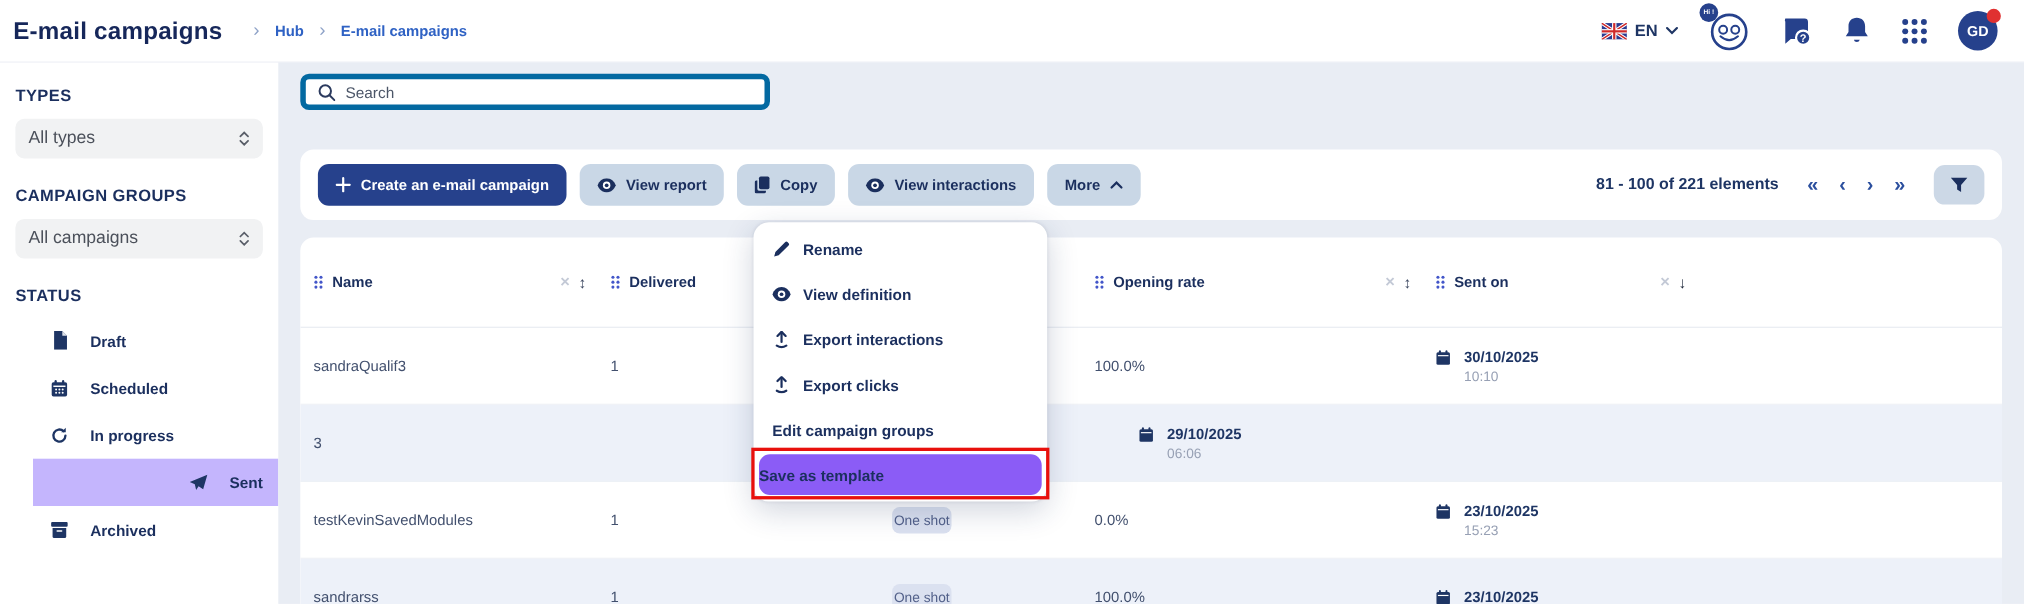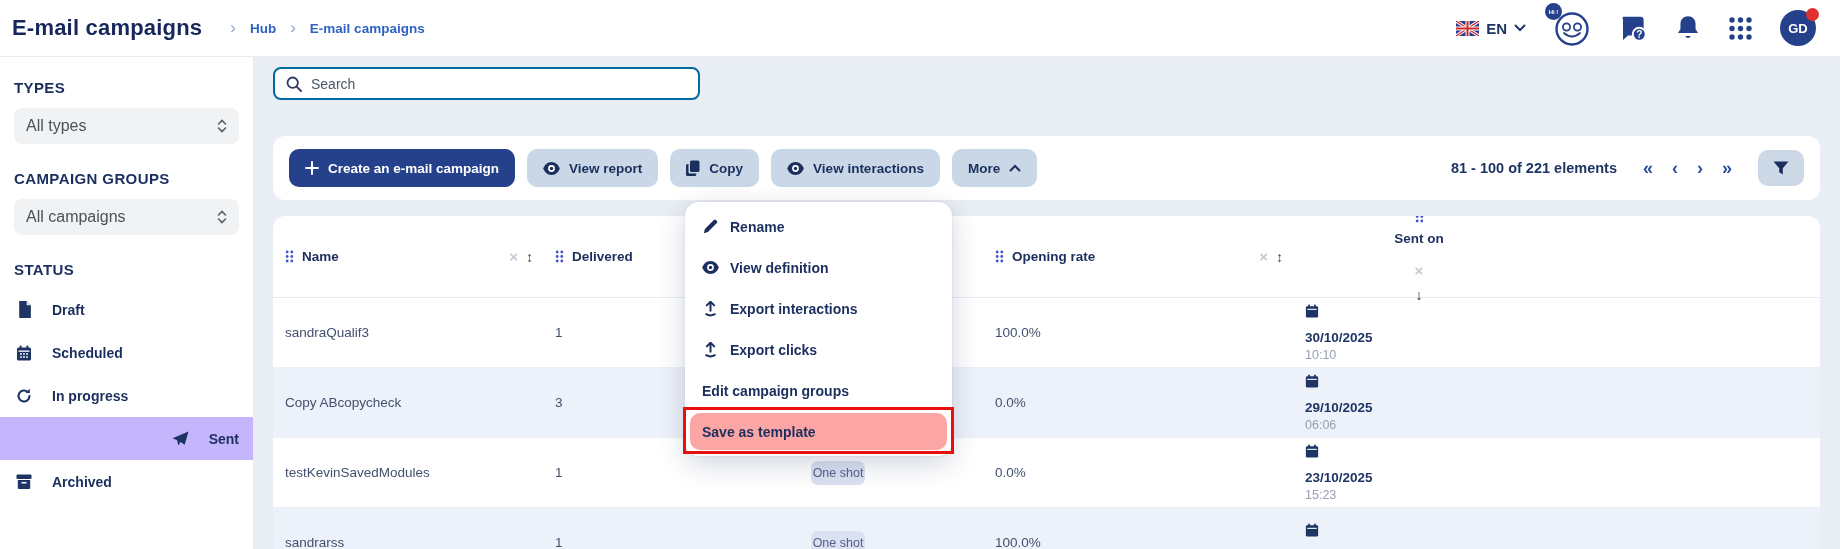--- a/index.html
+++ b/index.html
@@ -21,28 +21,28 @@
   .avatar .dot { position:absolute; top:-2px; right:-3px; width:13px; height:13px; border-radius:50%; background:#e03131; }
   .mascot { position:relative; }
   .mascot .hi { position:absolute; top:-6px; left:-8px; background:#26418c; color:#fff; font-size:6px; font-weight:700; border-radius:50%; width:17px; height:17px; display:flex; align-items:center; justify-content:center; }
 
   
   .layout { display:flex; height:492px; }
   .sidebar { width:253px; background:#fff; padding:22px 0 0 0; flex-shrink:0; }
   .side-label { font-size:15px; font-weight:800; color:#1b2f5e; letter-spacing:.4px; padding:0 14px; }
   .select { margin:12px 14px 0 14px; height:36px; background:#f1f2f3; border-radius:8px; display:flex; align-items:center; justify-content:space-between; padding:0 12px; font-size:16px; color:#4b505a; cursor:pointer; }
   .gap26 { height:26px; }
-  .status-list { margin-top:10px; }
+  .status-list { margin-top:10px;margin-left:30px; }
   .status-item { height:43px; display:flex; align-items:center; gap:18px; padding:0 14px; font-size:14px; font-weight:700; color:#1b2f5e; cursor:pointer; }
   .status-item.selected { background:#c4b5fd;justify-content:flex-end; }
   .status-item .ic { width:20px; display:flex; justify-content:center; }
 
   
   .main { flex:1; background:#e9edf4; padding:10px 20px 0 20px; position:relative; }
-  .search { width:427px; height:33px; background:#fff; border:2px solid #0369a1; border-radius:8px; display:flex; align-items:center; gap:9px; padding:0 11px; }
+  .search { width:427px; height:33px; background:#fff; border:5px solid #0369a1; border-radius:8px; display:flex; align-items:center; gap:9px; padding:0 11px; }
   .search input { border:none; outline:none; flex:1; font-size:14px; color:#333; font-family:inherit; background:transparent; }
   .search input::placeholder { color:#4c5668; opacity:1; }
 
   .toolbar { margin-top:36px; height:64px; background:#fff; border-radius:12px; display:flex; align-items:center; gap:12px; padding:0 16px; }
   .btn { height:38px; border:none; border-radius:10px; font-family:inherit; font-size:13.5px; font-weight:700; display:inline-flex; align-items:center; gap:9px; padding:0 16px; cursor:pointer; }
   .btn-primary { background:#26418c; color:#fff; }
   .btn-secondary { background:#c9d7e6; color:#1b2f5e; }
   .pag { margin-left:auto; display:flex; align-items:center; gap:26px; }
   .pag-text { font-size:14.5px; font-weight:600; color:#1e3564; }
   .pager { display:flex; align-items:center; gap:19px; }
@@ -51,39 +51,39 @@
 
   
   .table-card { margin-top:16px; height:333px; background:#fff; border-radius:12px 12px 0 0; overflow:hidden; }
   .thead { height:82px; display:flex; align-items:center; border-bottom:1px solid #e7eaf1; }
   .hcell { display:flex; align-items:center; gap:8px; padding:0 10px 0 12px; font-size:13.5px; font-weight:700; color:#1b2f5e; }
   .hcell .sp { flex:1; }
   .hcell .clear { color:#c3c9d6; font-size:15px; cursor:pointer; }
   .hcell .sort { color:#3f4a63; font-size:14px; cursor:pointer; }
   .hcell .sort.active { color:#20293c; font-weight:700; }
   .col-name{width:270px;} .col-delivered{width:150px;} .col-type{width:290px;}
-  .col-rate{width:310px;} .col-sent{width:250px;flex-direction:column;} .col-fill{flex:1;}
+  .col-rate{width:310px;} .col-sent{width:250px;} .col-fill{flex:1;}
   .trow { height:70px; display:flex; align-items:center; font-size:13.5px; color:#42506e; border-bottom:1px solid #edf0f5; cursor:pointer; }
   .trow.alt { background:#edf1f9; }
   .cell { padding:0 10px 0 12px; }
   .cell-type { display:flex; justify-content:center; padding:0; }
   .badge { background:#dbe1f0; color:#53618a; font-size:12.5px; padding:5px 2px; border-radius:7px; }
   .badge:empty { display:none; }
   .cell-sent { display:flex; gap:12px; }
   .sent-date { color:#1e3564; font-weight:600; }
   .sent-time { color:#97a0b4; font-size:12.5px; margin-top:3px; }
   .sent-time:empty { display:none; }
   .cal { margin-top:1px; }
 
   
   .menu { position:absolute; left:432px; top:145px; width:267px; background:#fff; border-radius:14px; box-shadow:0 8px 28px rgba(25,45,90,.20), 0 0 3px rgba(25,45,90,.10); padding:4px 0; z-index:20; }
   .mitem { height:41px; display:flex; align-items:center; gap:11px; padding:0 17px; font-size:14px; font-weight:700; color:#1b2f5e; cursor:pointer; }
   .mitem .mic { width:17px; display:flex; justify-content:center; }
   .mitem-pill-wrap { padding:0 5px; }
-  .mitem.pill { background:#fca5a5; border-radius:10px; height:37px; margin:2px 0; padding:0 12px; }
+  .mitem.pill { background:#8b5cf6; border-radius:10px; height:37px; margin:2px 0; padding:0 0; }
   .red-box { position:absolute; left:-2px; right:-2px; top:205px; height:47px; border:3px solid #e8100c; z-index:30; pointer-events:none; }
 
   svg { display:block; }
 </style>
 </head>
 <body>
 
 <div class="screen">
 
   <header class="hdr">
@@ -386,21 +386,20 @@
               </svg>
             <div>
                 <div class="sent-date">30/10/2025</div>
                 <div class="sent-time">10:10</div>
               </div>
           </div>
           <div class="col-fill"></div>
         </div>
 
         <div class="trow alt">
-          <div class="cell col-name">Copy ABcopycheck</div>
           <div class="cell col-delivered">3</div>
           <div class="cell cell-type col-type"></div>
           <div class="cell col-rate">0.0%</div>
           <div class="cell cell-sent col-sent">
             <svg class="cal" width="14" height="14" viewBox="0 0 16 16">
                 <rect x="1" y="2.5" width="14" height="13" rx="1.6" fill="#1e3564"></rect>
                 <rect x="3.6" y="0.5" width="2" height="4" rx="1" fill="#1e3564"></rect>
                 <rect x="10.4" y="0.5" width="2" height="4" rx="1" fill="#1e3564"></rect>
                 <rect x="2.5" y="5.5" width="11" height="1.2" fill="#fff"></rect>
               </svg>

